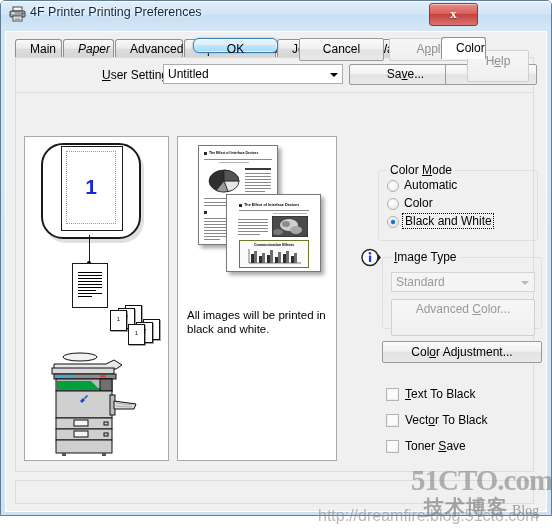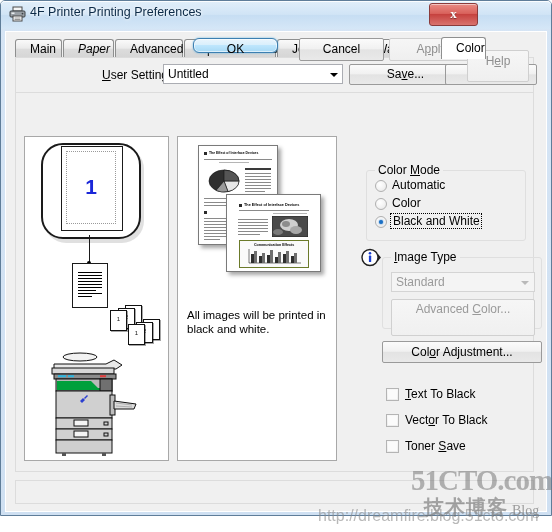--- a/index.html
+++ b/index.html
@@ -329,21 +329,21 @@
     background: transparent;
   }
   .group-label {
     position: absolute;
     top: -8px; left: 8px;
     background: #f0f0f0;
     padding: 0 3px;
     font-size: 12px;
     color: #000;
   }
-  #colormode-group { left: 20px; top: 40px; width: 160px; height: 71px; padding-left: 6px; }
+  #colormode-group { left: 32px; top: 40px; width: 160px; height: 71px; padding-left: 6px; }
   .radio-row {
     position: absolute; left: 8px;
     height: 16px;
     cursor: pointer;
     white-space: nowrap;
   }
   .radio {
     position: absolute; left: 0; top: 2px;
     width: 12px; height: 12px;
     border-radius: 50%;

